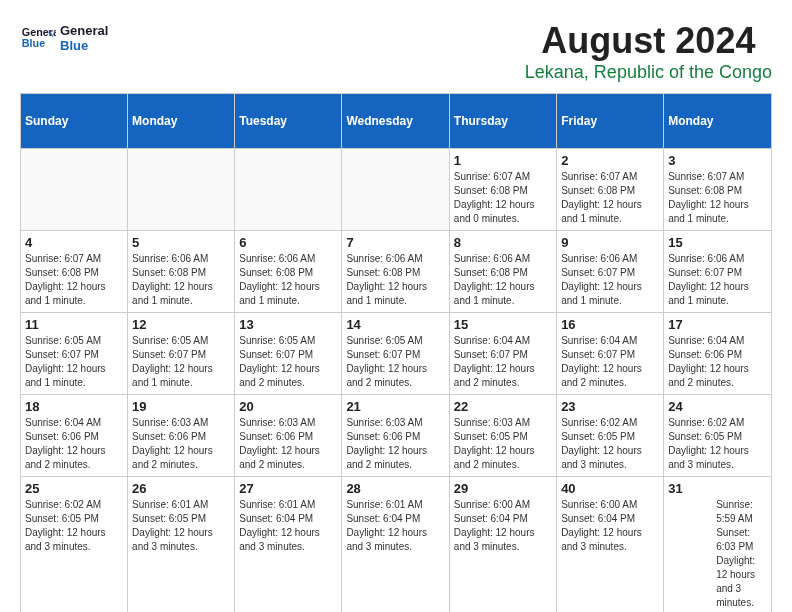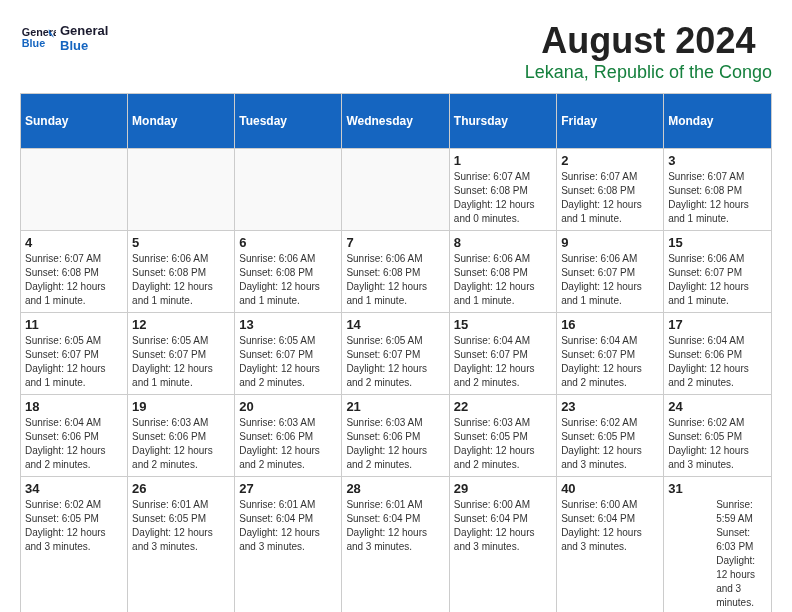--- a/index.html
+++ b/index.html
@@ -284,21 +284,21 @@
         <td>
           <div class="day-num">24</div>
           <div class="day-info" style="white-space: pre-line;">Sunrise: 6:02 AM
 Sunset: 6:05 PM
 Daylight: 12 hours
 and 3 minutes.</div>
         </td>
       </tr>
       <tr>
         <td>
-          <div class="day-num">34</div>
+          <div class="day-num">25</div>
           <div class="day-info" style="white-space: pre-line;">Sunrise: 6:02 AM
 Sunset: 6:05 PM
 Daylight: 12 hours
 and 3 minutes.</div>
         </td>
         <td>
           <div class="day-num">26</div>
           <div class="day-info" style="white-space: pre-line;">Sunrise: 6:01 AM
 Sunset: 6:05 PM
 Daylight: 12 hours

